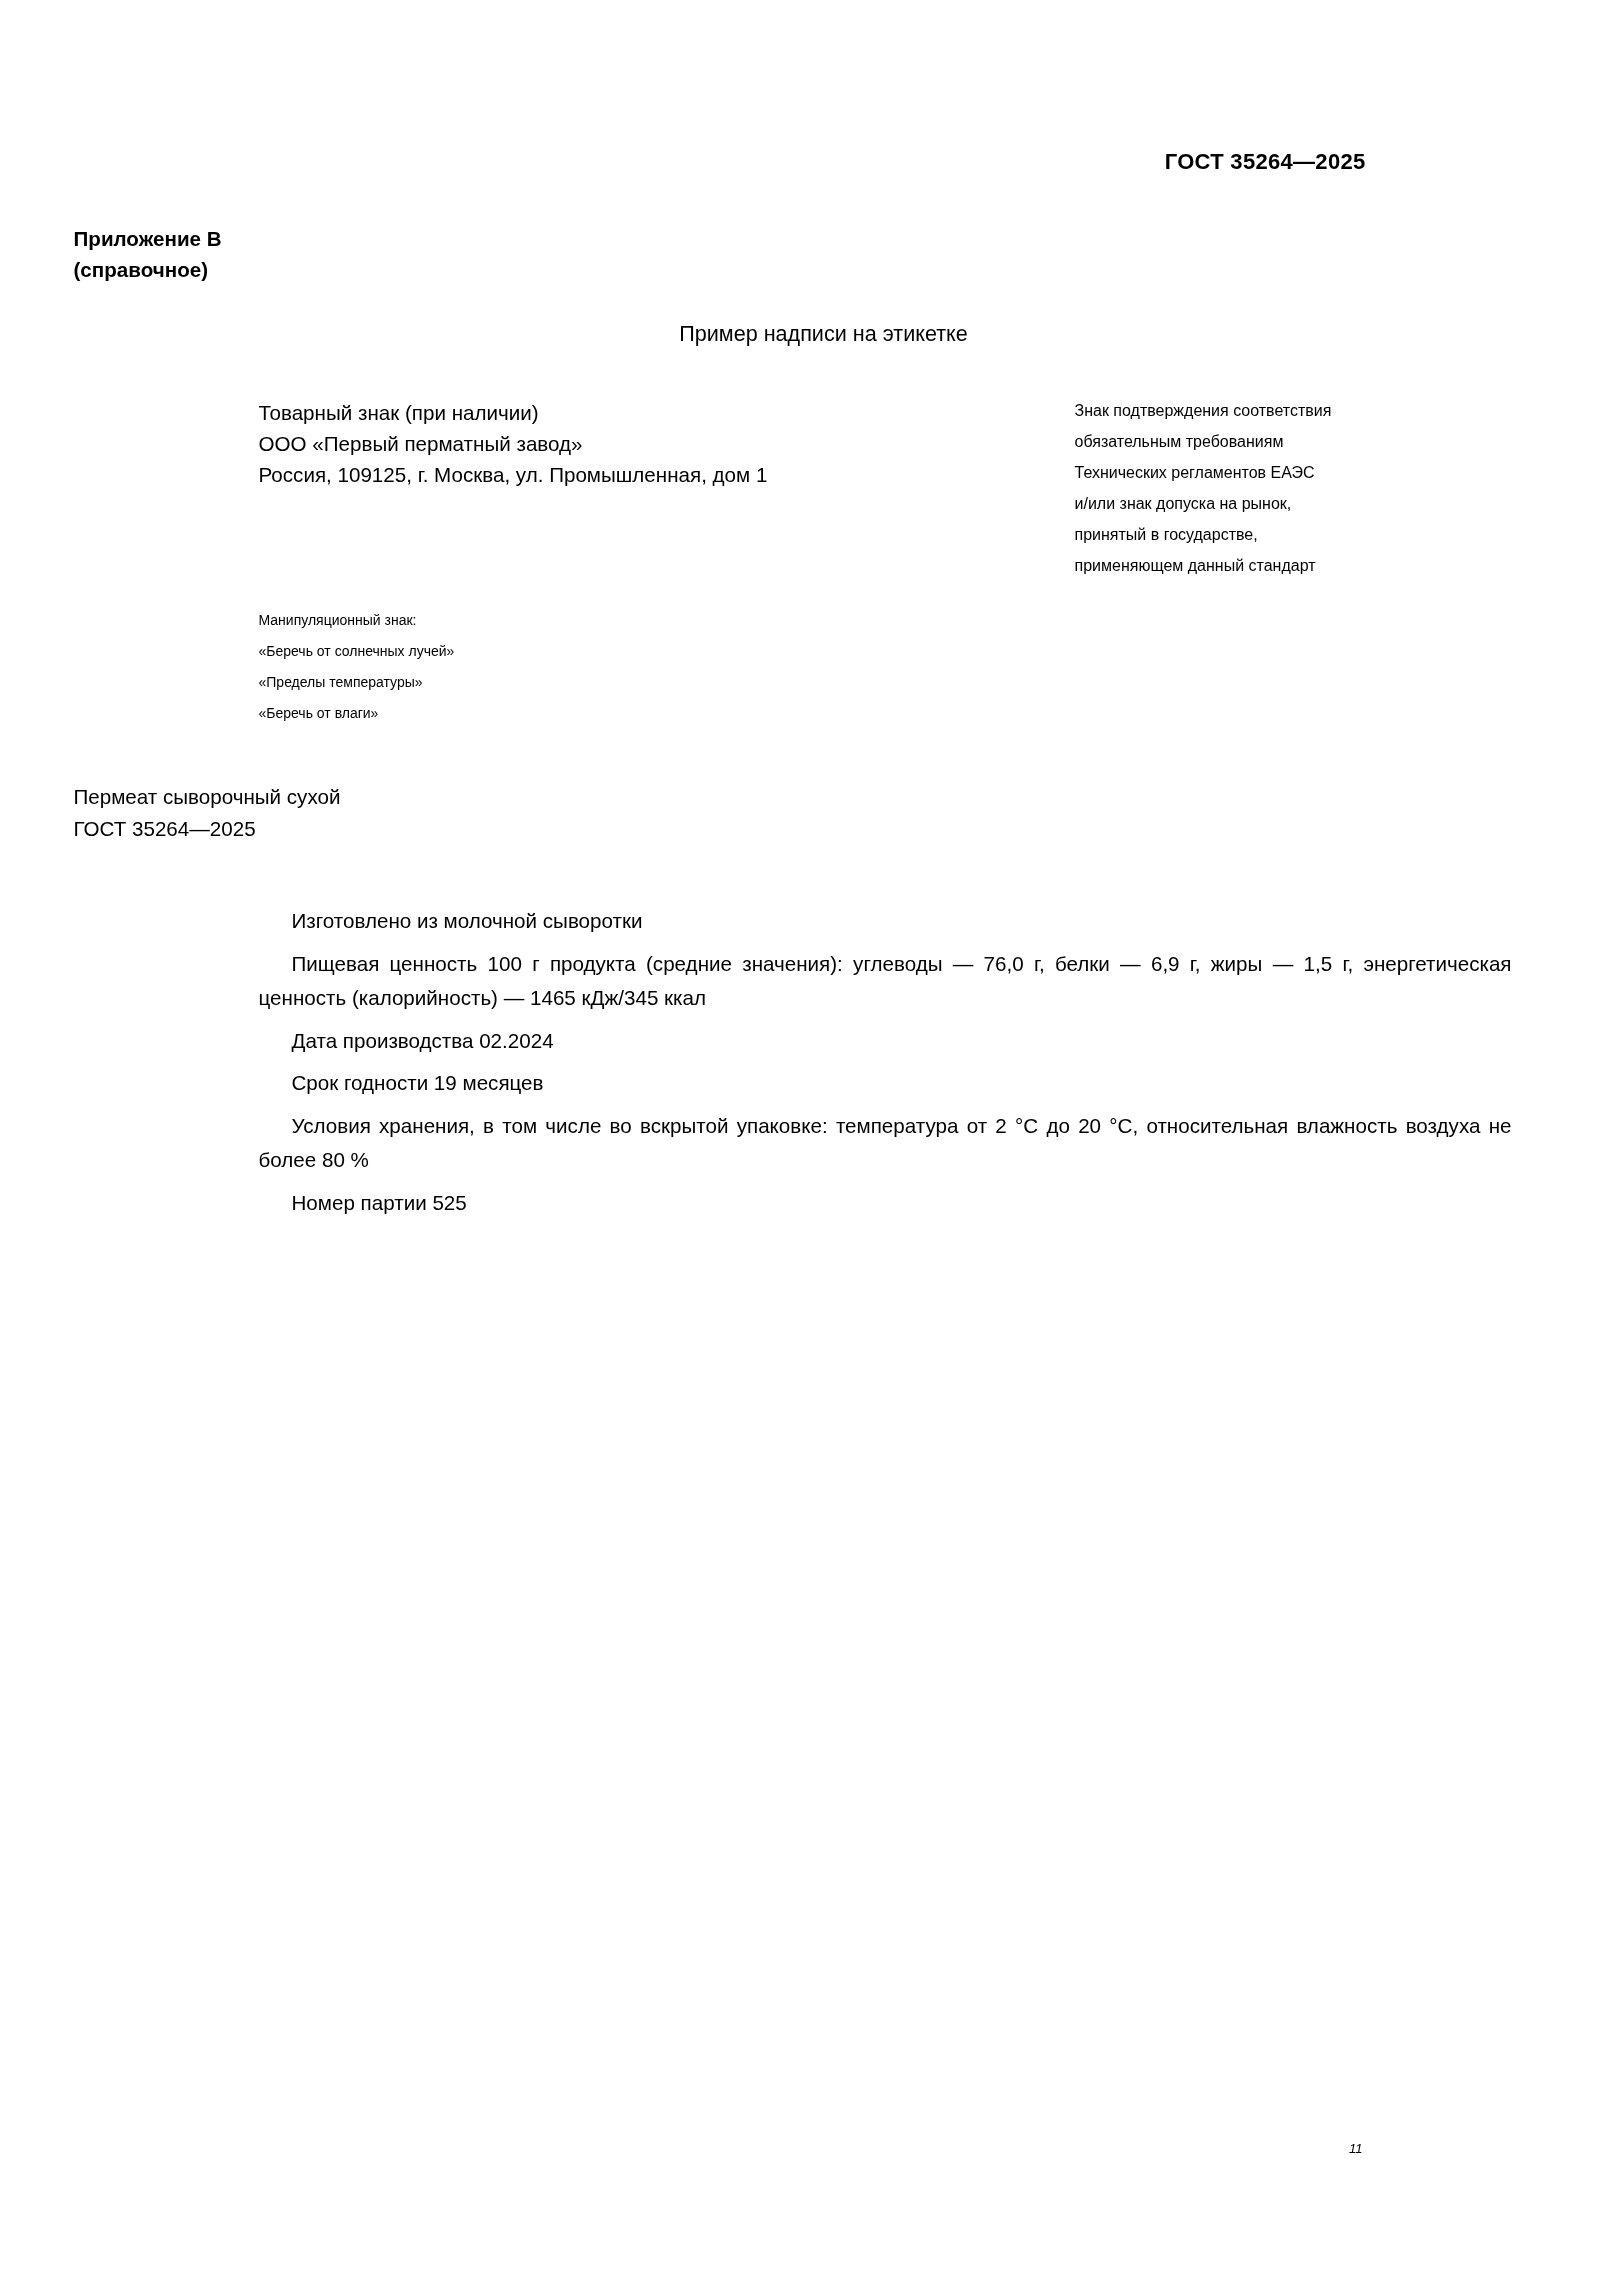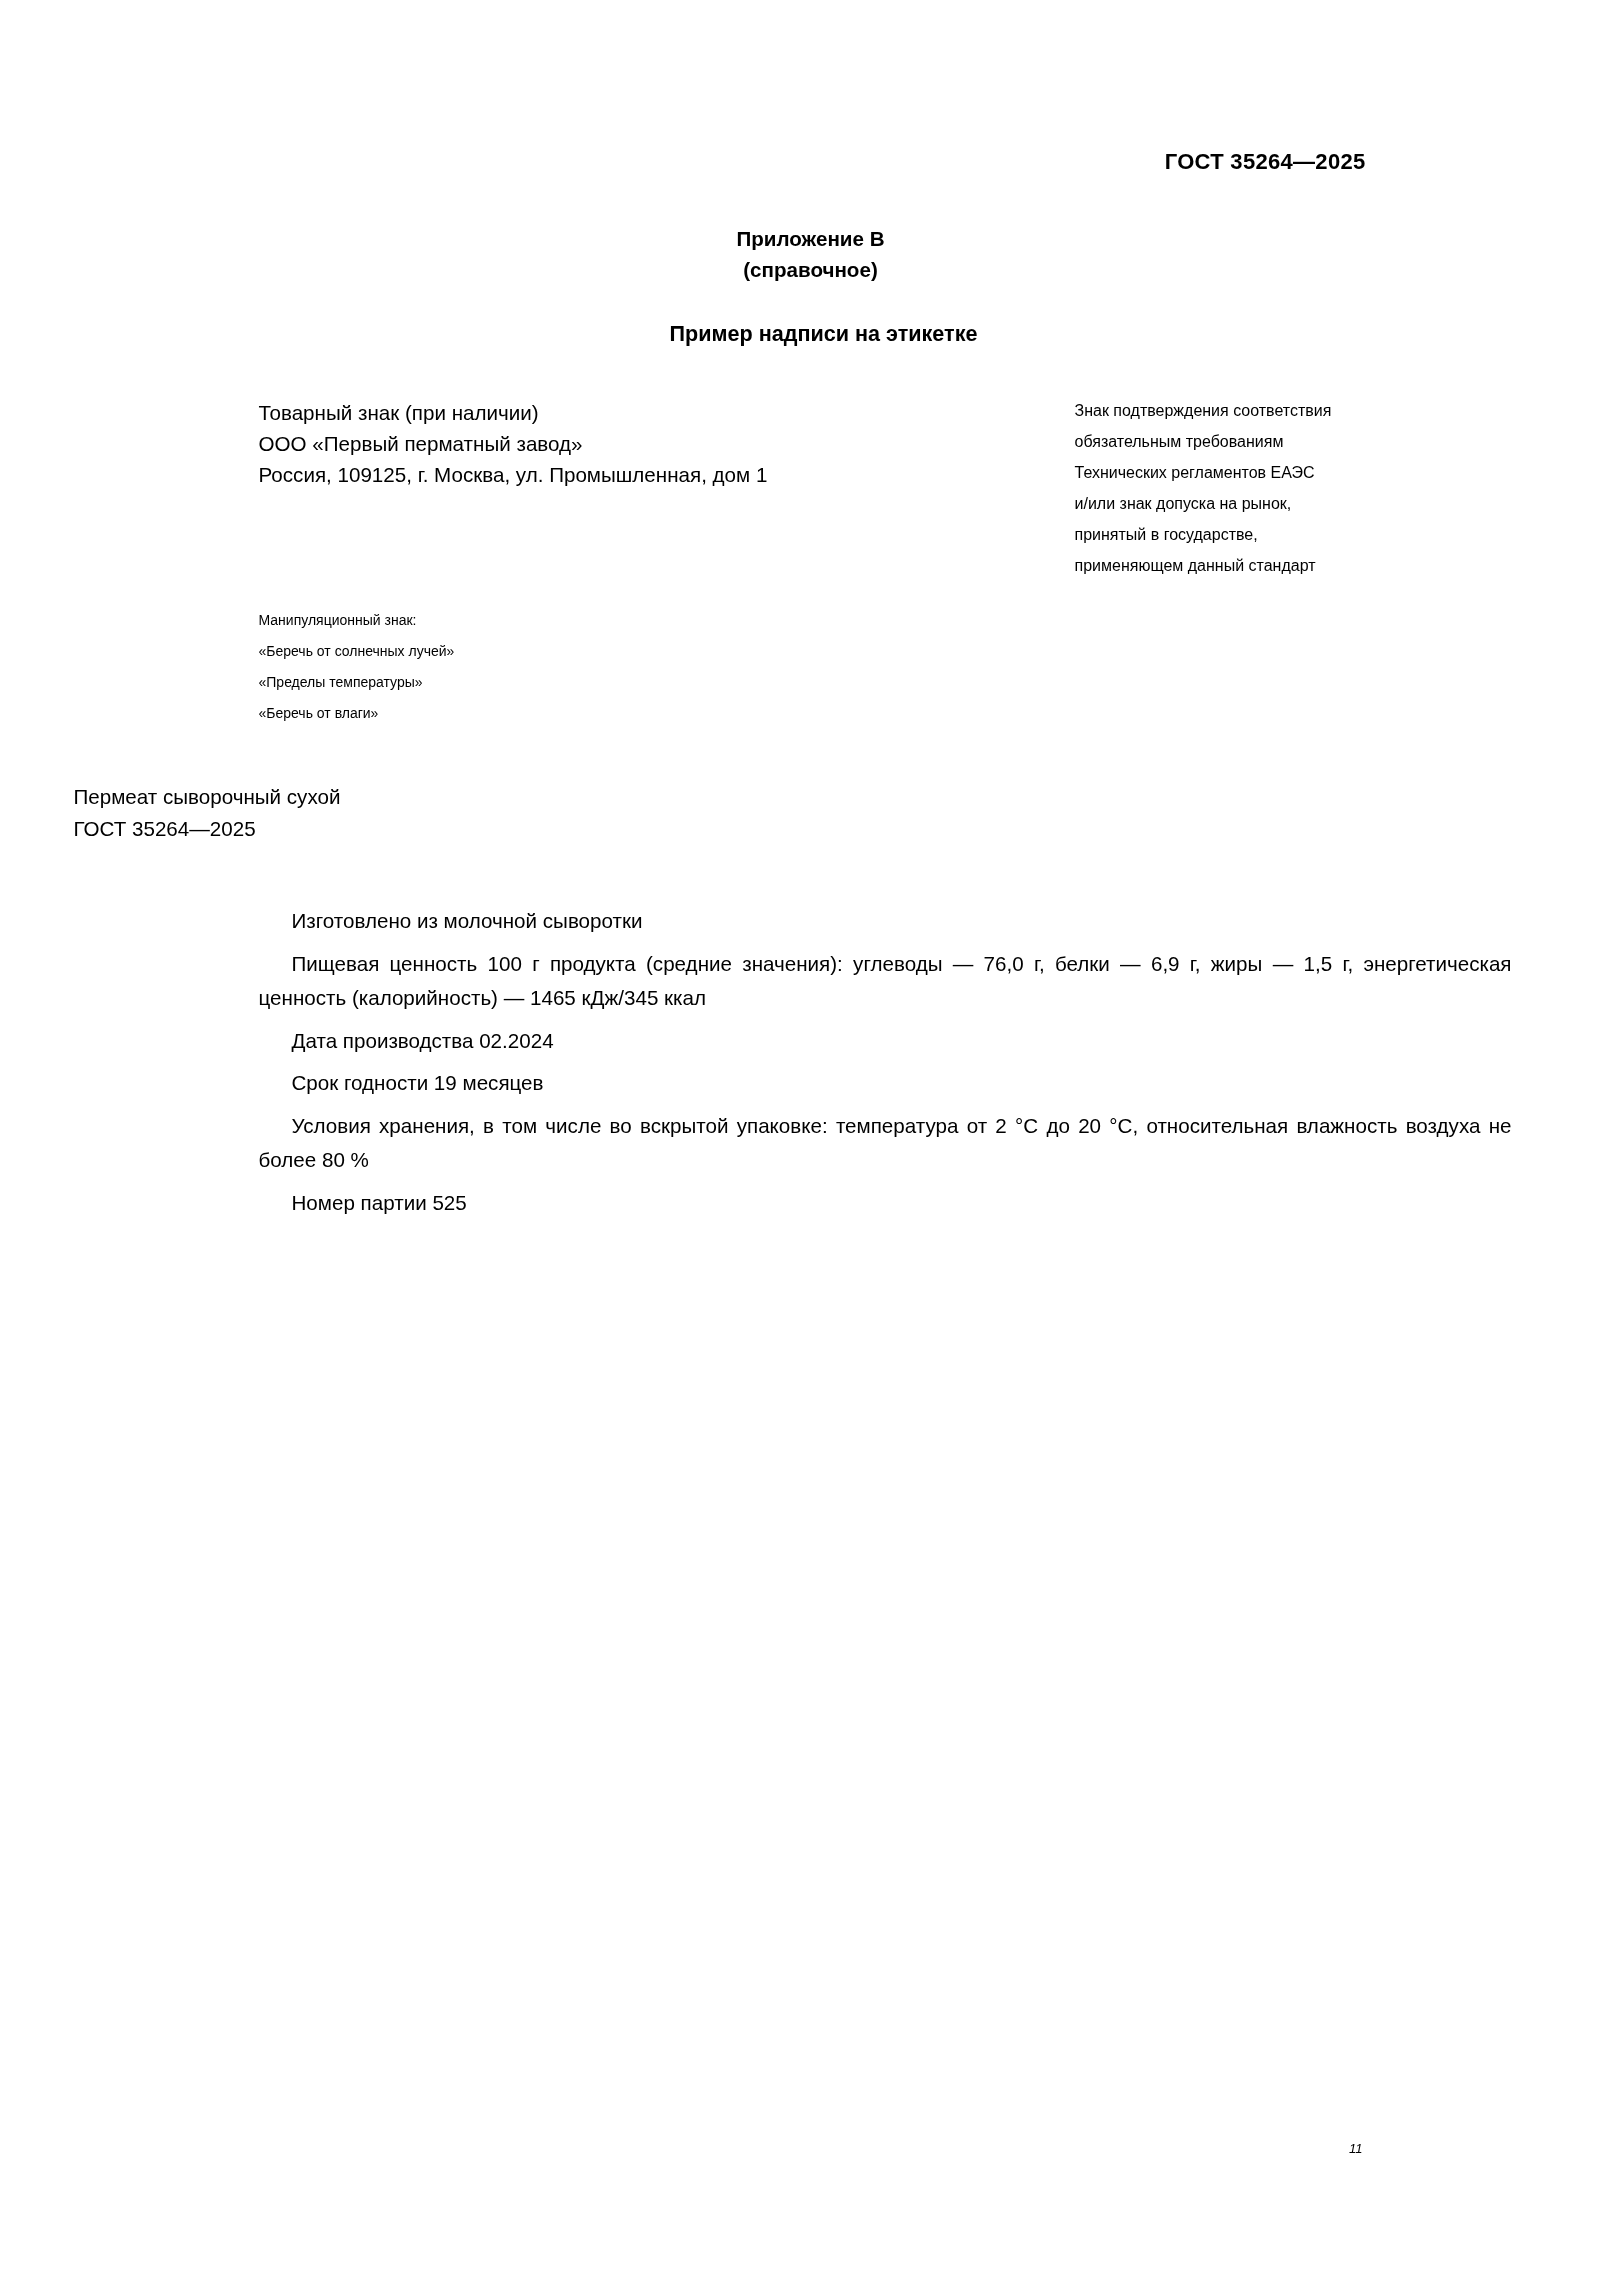--- a/index.html
+++ b/index.html
@@ -26,36 +26,36 @@
     font-size: 22px;
     font-weight: bold;
     letter-spacing: 0.3px;
     white-space: nowrap;
   }
   .appendix-title {
     position: absolute;
     top: 223px;
     left: 0;
     right: 0;
-    text-align: center;
+    text-align: left;
     font-size: 20.6px;
     font-weight: bold;
     line-height: 31px;
   }
   .appendix-title .sub {
     font-weight: bold;
   }
   .label-example-title {
     position: absolute;
     top: 321px;
     left: 0;
     right: 0;
     text-align: center;
     font-size: 21.6px;
-    font-weight: bold;
+    font-weight: normal;
     padding-left: 26px;
   }
   .trademark-block {
     position: absolute;
     top: 397px;
     left: 185px;
     font-size: 20.6px;
     line-height: 31px;
     white-space: nowrap;
   }

